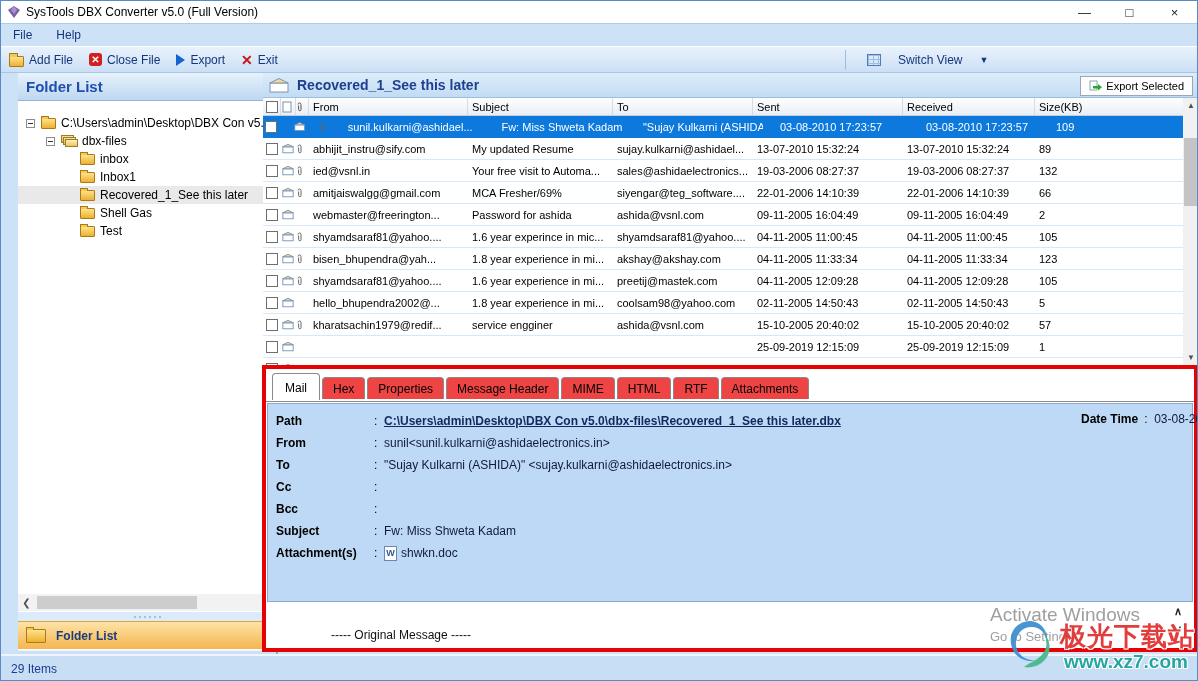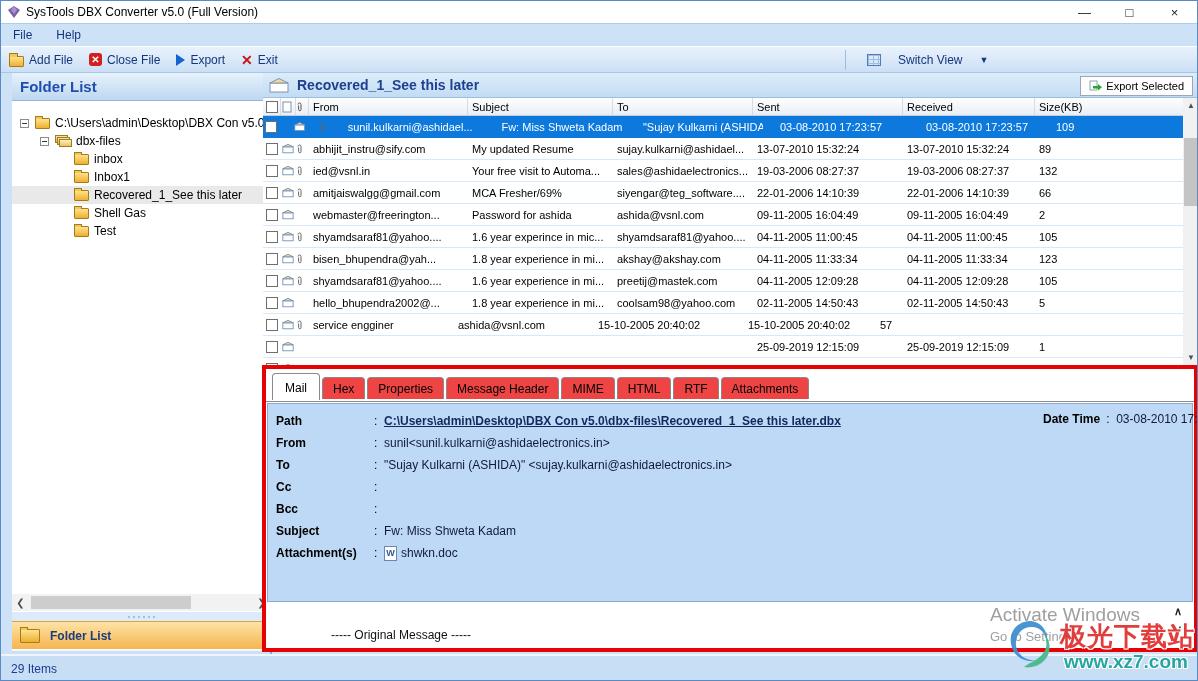--- a/index.html
+++ b/index.html
@@ -38,21 +38,21 @@
                  font-size:10px; font-weight:bold; display:flex; align-items:center; justify-content:center; }
   .icon-export { width:0; height:0; border-left:9px solid #1464d2; border-top:6px solid transparent;
                  border-bottom:6px solid transparent; }
   .icon-exit { color:#c41414; font-size:14px; font-weight:bold; line-height:1; }
   .icon-grid { width:14px; height:12px; border:1px solid #4d7cb8;
                background:linear-gradient(#e8f1fb,#cfe2f6);
                background-image:linear-gradient(#9dbfe2 1px, transparent 1px),linear-gradient(90deg,#9dbfe2 1px, transparent 1px);
                background-size:5px 4px; }
 
   
-  .left-panel { position:absolute; left:11px; top:72px; width:260px; height:581px; background:#fff;
+  .left-panel { position:absolute; left:17px; top:72px; width:260px; height:581px; background:#fff;
                 border-right:2px solid #8aa8c8; }
   .folder-header { height:28px; background:linear-gradient(#e7f2fc,#bdd7f0); border-bottom:1px solid #96b6d8;
                    display:flex; align-items:center; padding-left:8px; font-size:15px; font-weight:bold; color:#1e4fae; }
   .tree { position:absolute; top:29px; left:0; right:0; height:492px; background:#fff; overflow:hidden;
           font-size:12px; color:#000000; padding-top:12px; }
   .tree-row { height:18px; display:flex; align-items:center; white-space:nowrap; }
   .tree-row.selected { background:#e9e9e9; }
   .expander { width:9px; height:9px; border:1px solid #8c8c8c; background:#fff; position:relative; flex:none; }
   .expander::after { content:""; position:absolute; left:1px; top:3px; width:5px; height:1px; background:#333; }
   .t-folder { position:relative; width:15px; height:11px; background:linear-gradient(#fde28e,#eeb02e);
@@ -505,20 +505,21 @@
       <svg width="12" height="11" viewBox="0 0 14 12">
         <rect x="1" y="4" width="12" height="7" fill="#fff" stroke="#6e8cb4"></rect>
         <path d="M1 4 L7 1 L13 4 Z" fill="#f6d98e" stroke="#6e8cb4"></path>
       </svg>
     </div>
     <div class="col c-clip" style="visibility: visible;">
       <svg width="7" height="12" viewBox="0 0 7 12">
             <path d="M2 3.5 a1.5 1.5 0 0 1 3 0 v5 a1.2 1.2 0 0 1 -2.4 0 V4.5" fill="none" stroke="#666" stroke-width="1"></path>
           </svg>
     </div>
+    <div class="col c-from">kharatsachin1979@redif...</div>
     <div class="col c-subject">service engginer</div>
     <div class="col c-to">ashida@vsnl.com</div>
     <div class="col c-sent">15-10-2005 20:40:02</div>
     <div class="col c-received">15-10-2005 20:40:02</div>
     <div class="col c-size">57</div>
   </div>
       <div class="mail-row">
     <div class="col c-check">
           <span class="checkbox"></span>
         </div>
@@ -574,21 +575,21 @@
 <div class="preview-pane">
   <div class="tabstrip" id="tabstrip"><span class="tab active">Mail</span><span class="tab">Hex</span><span class="tab">Properties</span><span class="tab">Message Header</span><span class="tab">MIME</span><span class="tab">HTML</span><span class="tab">RTF</span><span class="tab">Attachments</span></div>
 
   <div class="preview-body">
     <div class="f-row">
       <span class="f-label">Path</span>
       <span class="colon">:</span>
       <span class="f-value f-link">C:\Users\admin\Desktop\DBX Con v5.0\dbx-files\Recovered_1_See this later.dbx</span>
     </div>
     <div class="f-datetime">
-      <span class="f-label" style="width:auto; margin-right:6px;">Date Time</span>
+      <span class="f-label" style="width:auto; margin-right:6px;margin-left:38px;">Date Time</span>
       <span class="colon">:</span>
       <span class="f-value">03-08-2010 17:23:57</span>
     </div>
     <div class="f-row">
       <span class="f-label">From</span>
       <span class="colon">:</span>
       <span class="f-value">sunil&lt;sunil.kulkarni@ashidaelectronics.in&gt;</span>
     </div>
     <div class="f-row">
       <span class="f-label">To</span>

